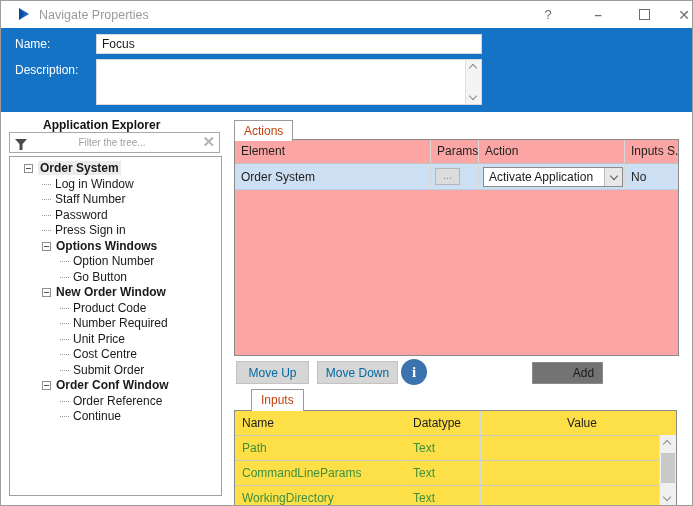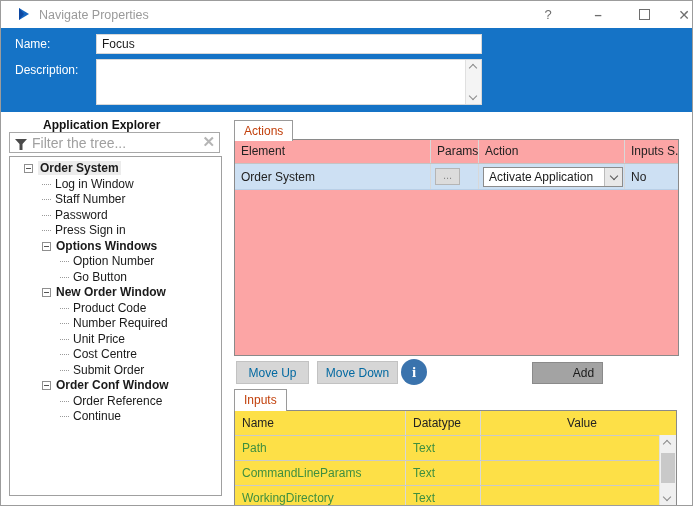--- a/index.html
+++ b/index.html
@@ -33,59 +33,59 @@
   .chev { display:inline-block; width:6px; height:6px; border-left:1px solid #8a8a8a; border-top:1px solid #8a8a8a; }
   .chev.up { transform:rotate(45deg); } .chev.down { transform:rotate(225deg); }
   .desc-scroll .up { position:absolute; left:4px; top:5px; }
   .desc-scroll .down { position:absolute; left:4px; bottom:5px; }
   
   .explorer-title { position:absolute; left:6px; top:117px; font-size:12px; font-weight:bold; color:#111;margin-left:36px; }
   .filterbox { position:absolute; left:8px; top:131px; width:211px; height:21px;
                border:1px solid #a8a8a8; background:#fff; }
   .funnel { position:absolute; left:5px; top:4px; }
   .filter-input { position:absolute; left:22px; top:1px; width:160px; height:17px; border:none; outline:none;
-                  font-family:"Liberation Sans",sans-serif; font-size:14px; color:#555; }
+                  font-family:"Liberation Sans",sans-serif; font-size:10px; color:#555;text-align:center; }
   .filter-input::placeholder { color:#a0a0a0; }
   .filter-clear { position:absolute; right:4px; top:0px; font-size:15px; font-weight:bold; color:#b5b5b5; }
   .treebox { position:absolute; left:8px; top:155px; width:213px; height:340px;
              border:1px solid #a0a0a0; background:#fff; overflow:hidden; padding-top:4px; }
   .trow { height:15.5px; line-height:15.5px; font-size:12px; color:#1a1a1a; white-space:nowrap; }
   .trow.b { font-weight:bold; }
   .lvl0 { padding-left:14px; } .lvl1 { padding-left:32px; } .lvl2 { padding-left:50px; }
   .expander { display:inline-block; width:9px; height:9px; border:1px solid #8f8f8f; background:#fff;
               position:relative; margin-right:5px; vertical-align:-1px; }
   .expander::after { content:""; position:absolute; left:1px; top:3px; width:5px; height:1px; background:#555; }
   .dash { display:inline-block; width:9px; border-top:1px dotted #9a9a9a; margin-right:4px; vertical-align:3px; }
   .root-hl { background:#ececec; padding:0 2px; }
   
   .tab { position:absolute; background:#fff; border:1px solid #9a9a9a; border-bottom:none;
          font-size:12px; color:#c2410c; padding:3px 9px 0 9px; z-index:2; }
   .tab-actions { left:233px; top:119px; height:21px; }
-  .tab-inputs  { left:233px; top:388px; height:22px; }
+  .tab-inputs  { left:250px; top:388px; height:22px; }
   
   .atable { position:absolute; left:233px; top:138px; width:445px; height:217px;
             border:1px solid #8a8a8a; background:#fca5a5; }
   .arow { display:flex; width:100%; }
   .ahead { height:24px; border-bottom:1px solid #c4c4c4; }
   .acell { font-size:12px; color:#222; padding:4px 0 0 6px; overflow:hidden; white-space:nowrap; }
   .c1 { width:195px; } .c2 { width:48px; border-left:1px solid #d8d8d8; }
   .c3 { width:146px; border-left:1px solid #d8d8d8; } .c4 { flex:1; border-left:1px solid #d8d8d8; }
   .adata { height:26px; background:#cde0f3; border-bottom:1px solid #b9cfe6; }
   .adata .acell { padding-top:6px; }
   .params-btn { width:25px; height:17px; margin:4px 0 0 4px; background:#dcdcdc; border:1px solid #b5b5b5;
                 color:#8a8a8a; font-size:11px; line-height:13px; text-align:center; }
   .sel { width:140px; height:20px; margin:3px 0 0 4px; border:1px solid #8c8c8c; background:#fff;
          display:flex; align-items:center; font-size:12px; color:#1a1a1a; padding-left:5px; }
   .sel-chev { margin-left:auto; width:18px; height:18px; background:#e8e8e8; border-left:1px solid #bbb;
               display:flex; align-items:center; justify-content:center; }
   .sel-chev .chev { border-color:#555; }
   
   .btn { position:absolute; font-family:"Liberation Sans",sans-serif; font-size:12px; text-align:center; }
   .btn-dis { background:#d6d6d6; border:1px solid #c2c2c2; color:#0369a1; }
-  .btn-en  { background:#a3a3a3; border:1px solid #8a8a8a; color:#1a1a1a;padding-left:32px; }
+  .btn-en  { background:#737373; border:1px solid #8a8a8a; color:#1a1a1a;padding-left:32px; }
   .b-moveup { left:235px; top:360px; width:73px; height:23px; }
   .b-movedn { left:316px; top:360px; width:81px; height:23px; }
   .b-add    { left:531px; top:361px; width:71px; height:22px; }
   .b-remove { left:609px; top:361px; width:70px; height:22px; }
   .info-circle { position:absolute; left:400px; top:358px; width:26px; height:26px; border-radius:50%;
                  background:#3a73ad; color:#fff; font-weight:bold; font-size:15px;
                  text-align:center; line-height:26px; font-family:"Liberation Serif",serif; }
   
   .itable { position:absolute; left:233px; top:409px; width:443px; height:109px;
             border:1px solid #8a8a8a; background:#fde047; overflow:hidden; }

